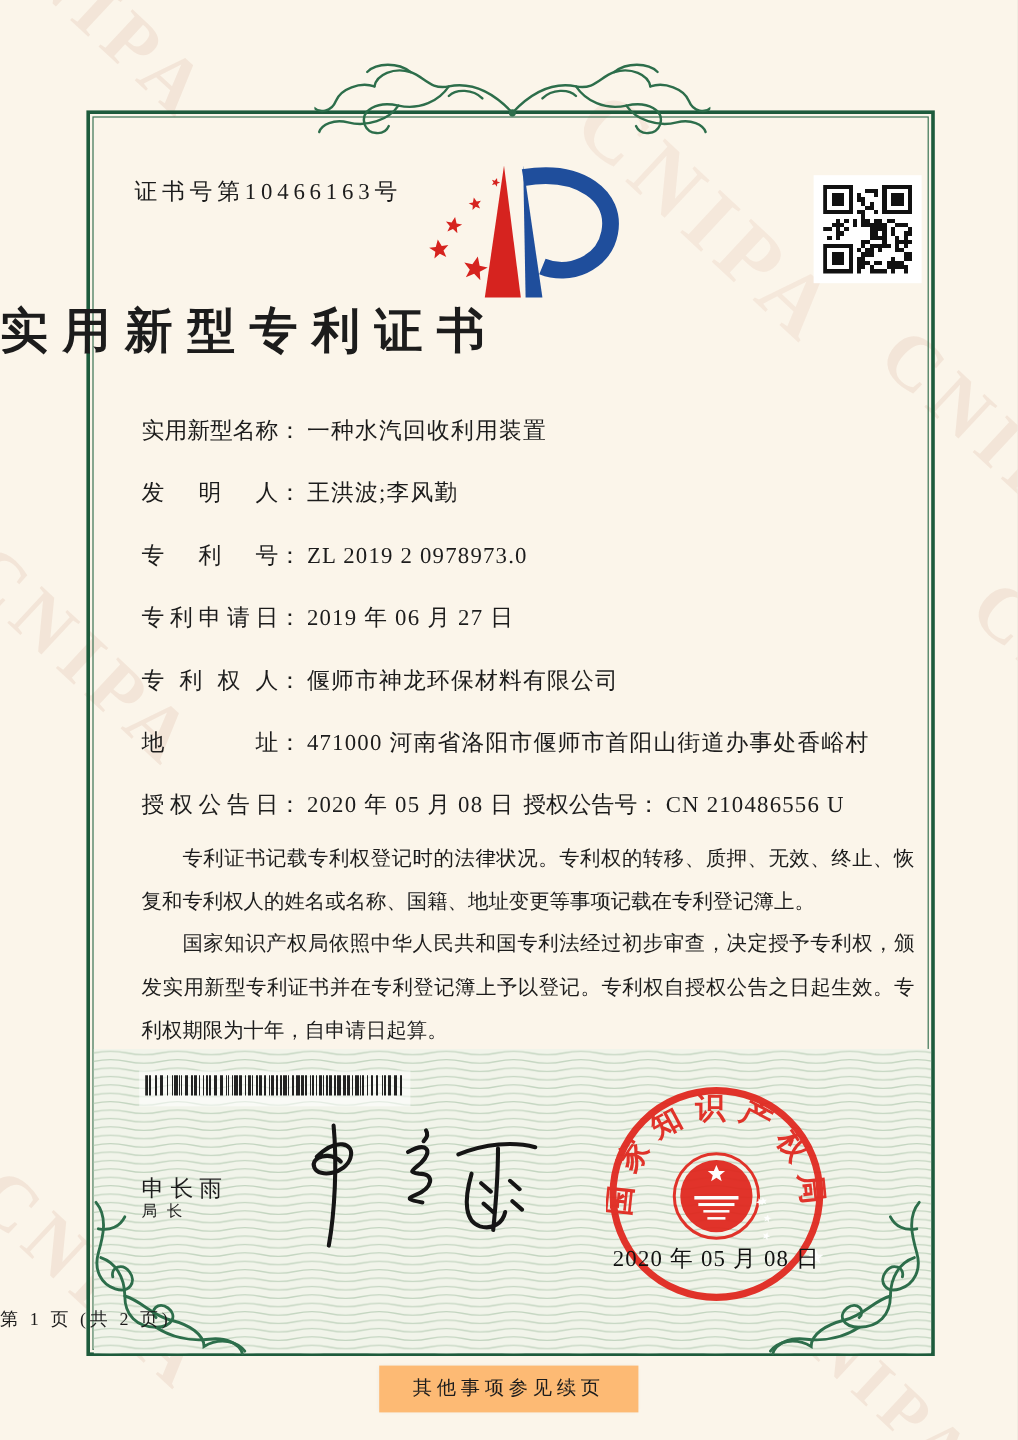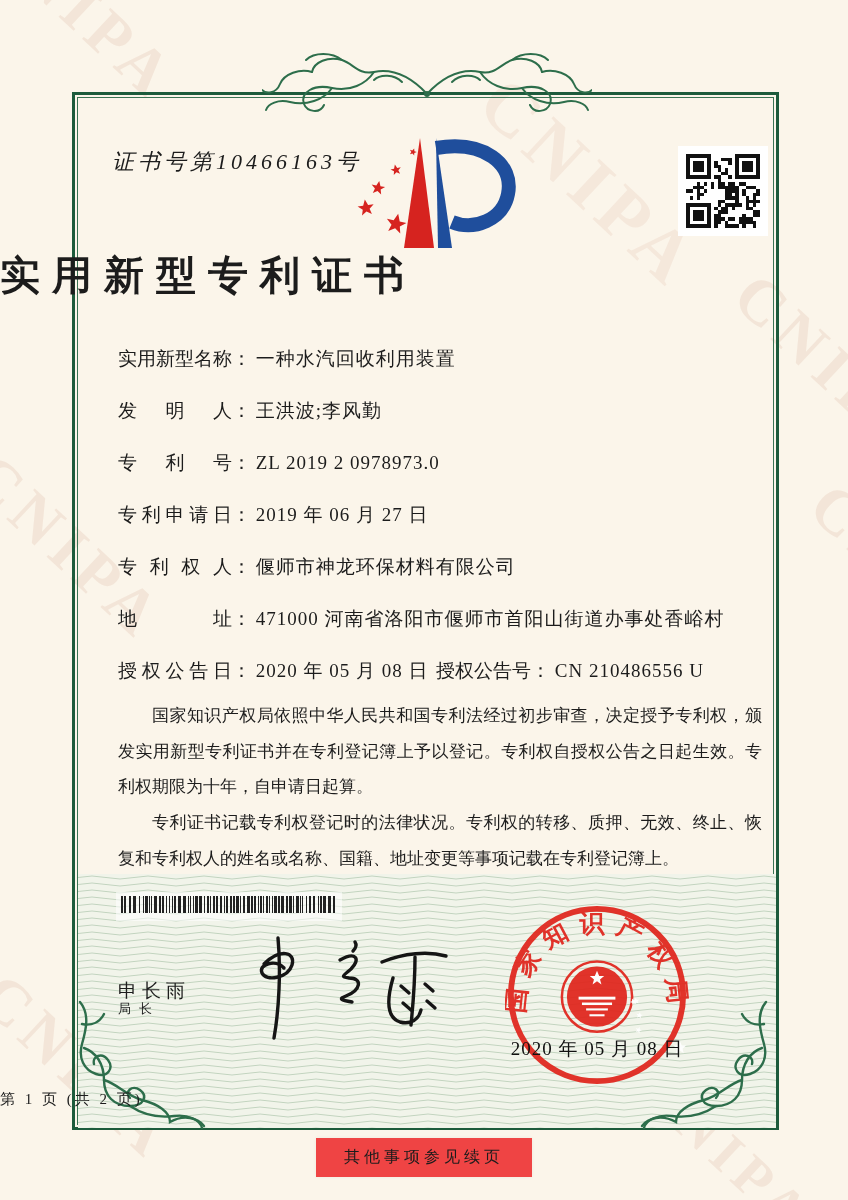--- a/index.html
+++ b/index.html
@@ -6,21 +6,21 @@
   .page{position:relative;width:848px;height:1200px;margin:0 auto;background:#fbf5ea;
         overflow:hidden;font-family:"Liberation Serif","DejaVu Serif",serif;color:#1c1c1c;}
   
   .wm{position:absolute;font-weight:bold;letter-spacing:8px;color:rgba(205,150,125,0.16);
       transform:rotate(43deg);font-size:64px;pointer-events:none;white-space:nowrap;}
   
   .frame{position:absolute;left:72px;top:92px;width:701px;height:1032px;border:3px solid #1d5b3c;}
   .frame-inner{position:absolute;left:2px;top:2px;right:2px;bottom:2px;border:1px solid #3a7354;}
   
   .waves{position:absolute;left:78px;top:874px;width:698px;height:254px;}
-  .cert-no{position:absolute;left:112px;top:147px;font-size:22px;letter-spacing:4px;font-style:italic;}
+  .cert-no{position:absolute;left:112px;top:147px;font-size:19px;letter-spacing:4px;}
   .qr-box{position:absolute;left:678px;top:146px;width:90px;height:90px;background:#fff;
           display:flex;align-items:center;justify-content:center;}
   .logo{position:absolute;left:346px;top:132px;width:175px;height:122px;}
   .title{position:absolute;left:0;top:248px;width:848px;text-align:left;font-size:40px;
          font-weight:bold;letter-spacing:12px;}
   .fields{position:absolute;left:118px;top:346px;width:650px;}
   .frow{height:29px;margin-bottom:23px;font-size:19px;white-space:nowrap;}
   .flabel{display:inline-block;width:114px;text-align:justify;text-align-last:justify;
           vertical-align:top;}
   .fvalue{letter-spacing:1px;}
@@ -33,21 +33,21 @@
                padding:4px 5px;}
   .sig-title{position:absolute;left:118px;top:1000px;font-size:13px;letter-spacing:8px;}
   .sig-name{position:absolute;left:118px;top:978px;font-size:19px;letter-spacing:5px;}
   .signature{position:absolute;left:222px;top:928px;width:235px;height:118px;}
   .seal{position:absolute;left:505px;top:903px;width:184px;height:184px;opacity:0.93;}
   .seal-date{position:absolute;left:505px;top:1036px;width:184px;text-align:center;
              font-size:19px;letter-spacing:1px;color:#111;}
   .page-info{position:absolute;left:0;top:1090px;width:751px;
              font-size:15px;letter-spacing:3px;}
   .footer-note{position:absolute;left:50%;top:1138px;transform:translateX(-50%);
-               background:#ef4444;padding:9px 28px;font-size:16px;letter-spacing:4px;
+               background:#fdba74;padding:9px 28px;font-size:16px;letter-spacing:4px;
                box-shadow:0 0 4px rgba(0,0,0,0.05);white-space:nowrap;}
   .ornament{position:absolute;pointer-events:none;}
 </style>
 </head>
 <body>
 
 <div class="page">
 
   <div class="wm" style="left:-40px;top:-30px;">CNIPA</div>
   <div class="wm" style="left:455px;top:140px;font-size:74px;color:rgba(205,150,125,0.13);">CNIPA</div>
@@ -291,22 +291,22 @@
       <span class="flabel">授权公告日</span><span>：</span>
       <span class="fvalue">2020 年 05 月 08 日</span>
       <span class="grant2">
         <span>授权公告号</span><span>：</span>
         <span class="fvalue">CN 210486556 U</span>
       </span>
     </div>
   </div>
 
   <div class="body-text">
+    <p>专利证书记载专利权登记时的法律状况。专利权的转移、质押、无效、终止、恢复和专利权人的姓名或名称、国籍、地址变更等事项记载在专利登记簿上。</p>
     <p>国家知识产权局依照中华人民共和国专利法经过初步审查，决定授予专利权，颁发实用新型专利证书并在专利登记簿上予以登记。专利权自授权公告之日起生效。专利权期限为十年，自申请日起算。</p>
-    <p>专利证书记载专利权登记时的法律状况。专利权的转移、质押、无效、终止、恢复和专利权人的姓名或名称、国籍、地址变更等事项记载在专利登记簿上。</p>
   </div>
 
   <div class="barcode-box">
     <svg id="bc" width="216" height="17" xmlns="http://www.w3.org/2000/svg" shape-rendering="crispEdges">
         <rect x="0" y="0" width="2" height="17" fill="#222"></rect>
         <rect x="3" y="0" width="2" height="17" fill="#222"></rect>
         <rect x="8" y="0" width="2" height="17" fill="#222"></rect>
         <rect x="12" y="0" width="3" height="17" fill="#222"></rect>
         <rect x="18" y="0" width="1" height="17" fill="#222"></rect>
         <rect x="22" y="0" width="1" height="17" fill="#222"></rect>

